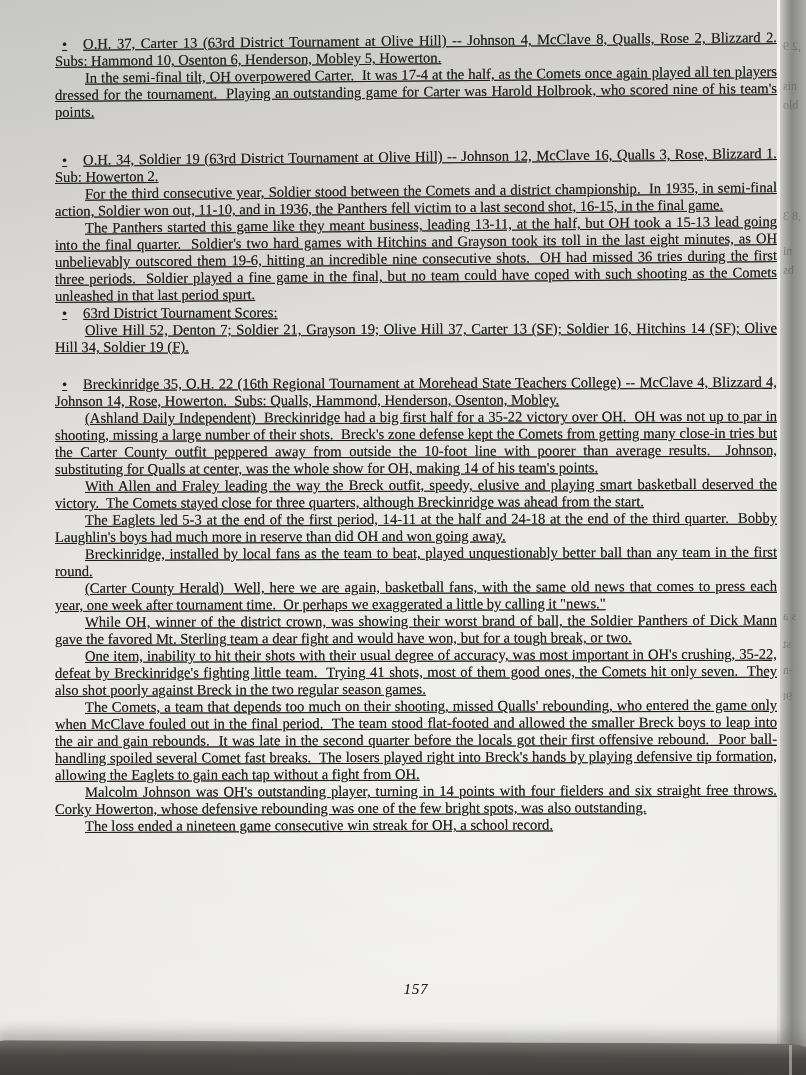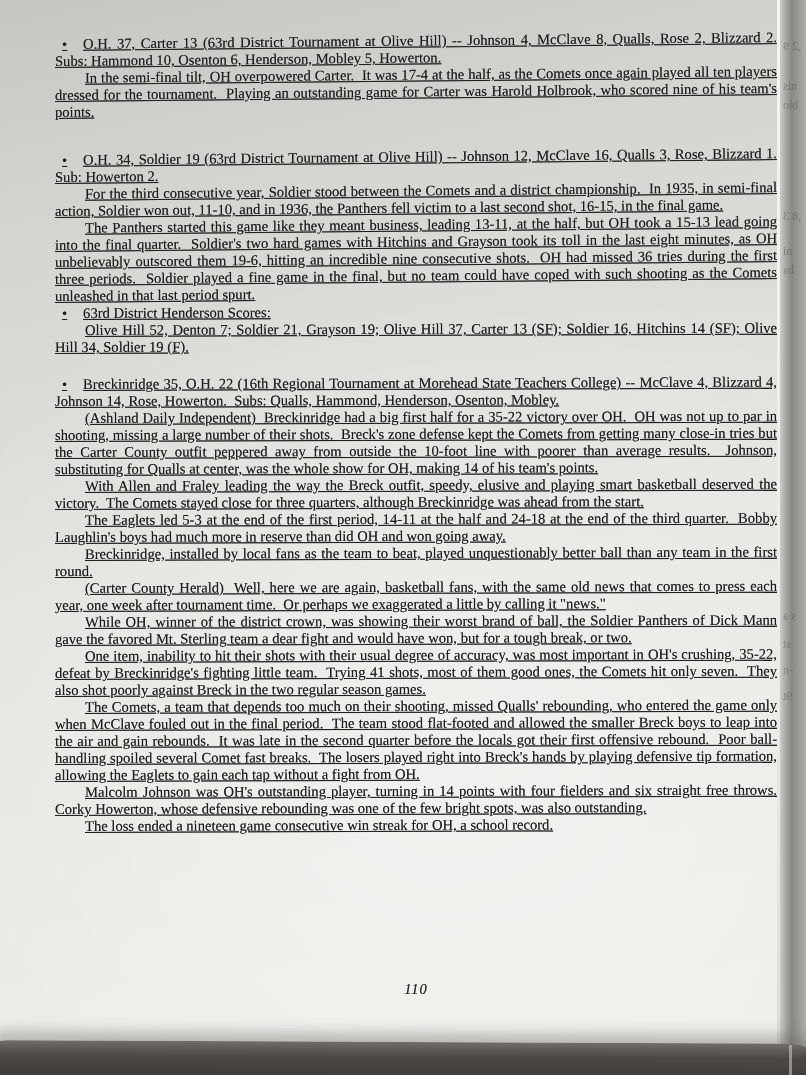--- a/index.html
+++ b/index.html
@@ -70,37 +70,37 @@
 
 <div class="content">
   <div class="tilt-a">
     <p class="bullet"><span class="dot">•</span><span>O.H. 37, Carter 13 (63rd District Tournament at Olive Hill) -- Johnson 4, McClave 8, Qualls, Rose 2, Blizzard 2.  Subs: Hammond 10, Osenton 6, Henderson, Mobley 5, Howerton.</span></p>
     <p class="para">In the semi-final tilt, OH overpowered Carter.  It was 17-4 at the half, as the Comets once again played all ten players dressed for the tournament.  Playing an outstanding game for Carter was Harold Holbrook, who scored nine of his team's points.</p>
     <p class="bullet gap-lg"><span class="dot">•</span><span>O.H. 34, Soldier 19 (63rd District Tournament at Olive Hill) -- Johnson 12, McClave 16, Qualls 3, Rose, Blizzard 1.  Sub: Howerton 2.</span></p>
     <p class="para">For the third consecutive year, Soldier stood between the Comets and a district championship.  In 1935, in semi-final action, Soldier won out, 11-10, and in 1936, the Panthers fell victim to a last second shot, 16-15, in the final game.</p>
     <p class="para">The Panthers started this game like they meant business, leading 13-11, at the half, but OH took a 15-13 lead going into the final quarter.  Soldier's two hard games with Hitchins and Grayson took its toll in the last eight minutes, as OH unbelievably outscored them 19-6, hitting an incredible nine consecutive shots.  OH had missed 36 tries during the first three periods.  Soldier played a fine game in the final, but no team could have coped with such shooting as the Comets unleashed in that last period spurt.</p>
   </div>
   <div class="tilt-b">
-    <p class="bullet"><span class="dot">•</span><span>63rd District Henderson Scores:</span></p>
+    <p class="bullet"><span class="dot">•</span><span>63rd District Tournament Scores:</span></p>
     <p class="para">Olive Hill 52, Denton 7; Soldier 21, Grayson 19; Olive Hill 37, Carter 13 (SF); Soldier 16, Hitchins 14 (SF); Olive Hill 34, Soldier 19 (F).</p>
     <p class="bullet gap-md"><span class="dot">•</span><span>Breckinridge 35, O.H. 22 (16th Regional Tournament at Morehead State Teachers College) -- McClave 4, Blizzard 4, Johnson 14, Rose, Howerton.  Subs: Qualls, Hammond, Henderson, Osenton, Mobley.</span></p>
     <p class="para">(Ashland Daily Independent)  Breckinridge had a big first half for a 35-22 victory over OH.  OH was not up to par in shooting, missing a large number of their shots.  Breck's zone defense kept the Comets from getting many close-in tries but the Carter County outfit peppered away from outside the 10-foot line with poorer than average results.  Johnson, substituting for Qualls at center, was the whole show for OH, making 14 of his team's points.</p>
     <p class="para">With Allen and Fraley leading the way the Breck outfit, speedy, elusive and playing smart basketball deserved the victory.  The Comets stayed close for three quarters, although Breckinridge was ahead from the start.</p>
     <p class="para">The Eaglets led 5-3 at the end of the first period, 14-11 at the half and 24-18 at the end of the third quarter.  Bobby Laughlin's boys had much more in reserve than did OH and won going away.</p>
     <p class="para">Breckinridge, installed by local fans as the team to beat, played unquestionably better ball than any team in the first round.</p>
     <p class="para">(Carter County Herald)  Well, here we are again, basketball fans, with the same old news that comes to press each year, one week after tournament time.  Or perhaps we exaggerated a little by calling it "news."</p>
     <p class="para">While OH, winner of the district crown, was showing their worst brand of ball, the Soldier Panthers of Dick Mann gave the favored Mt. Sterling team a dear fight and would have won, but for a tough break, or two.</p>
     <p class="para">One item, inability to hit their shots with their usual degree of accuracy, was most important in OH's crushing, 35-22, defeat by Breckinridge's fighting little team.  Trying 41 shots, most of them good ones, the Comets hit only seven.  They also shot poorly against Breck in the two regular season games.</p>
     <p class="para">The Comets, a team that depends too much on their shooting, missed Qualls' rebounding, who entered the game only when McClave fouled out in the final period.  The team stood flat-footed and allowed the smaller Breck boys to leap into the air and gain rebounds.  It was late in the second quarter before the locals got their first offensive rebound.  Poor ball-handling spoiled several Comet fast breaks.  The losers played right into Breck's hands by playing defensive tip formation, allowing the Eaglets to gain each tap without a fight from OH.</p>
     <p class="para">Malcolm Johnson was OH's outstanding player, turning in 14 points with four fielders and six straight free throws.  Corky Howerton, whose defensive rebounding was one of the few bright spots, was also outstanding.</p>
     <p class="para">The loss ended a nineteen game consecutive win streak for OH, a school record.</p>
   </div>
 </div>
 
-<div class="pagenum">110</div>
+<div class="pagenum">157</div>
 
 <div class="edge-highlight"></div>
 
 <div class="edge-strip">
   <span class="frag">,2 9</span>
   <span class="frag">nis</span>
   <span class="frag">blo</span>
   <span class="frag">,8 3</span>
   <span class="frag">ni</span>
   <span class="frag">bs</span>

